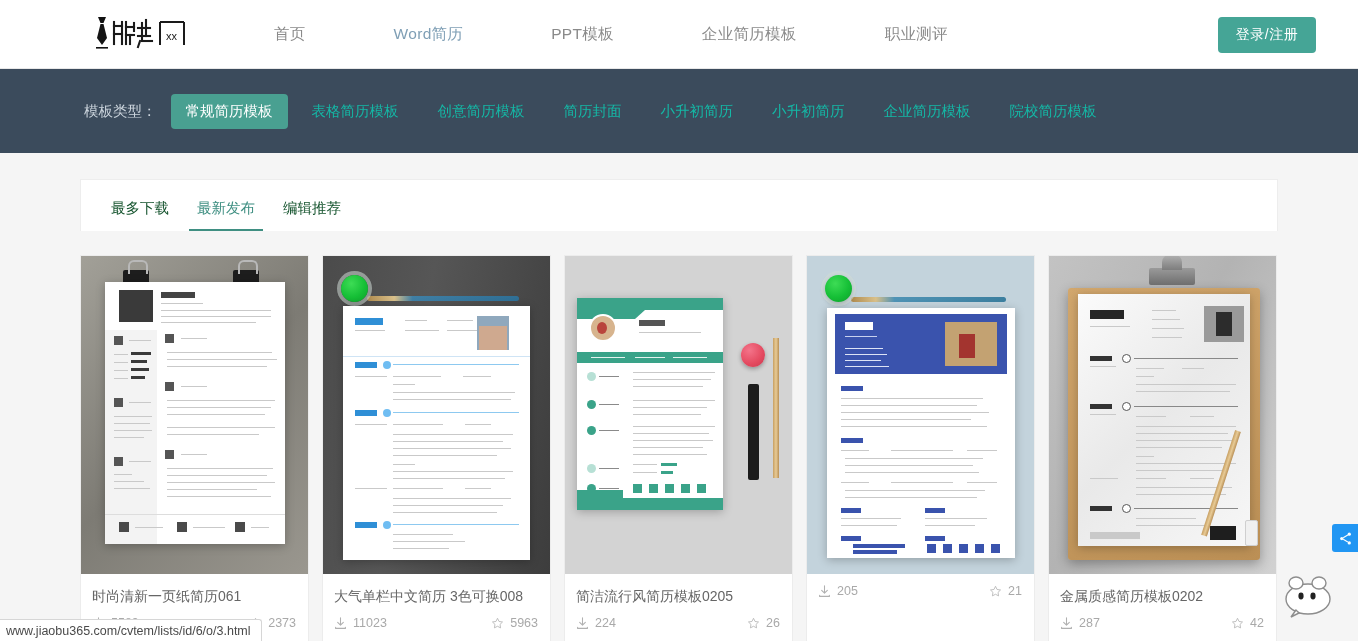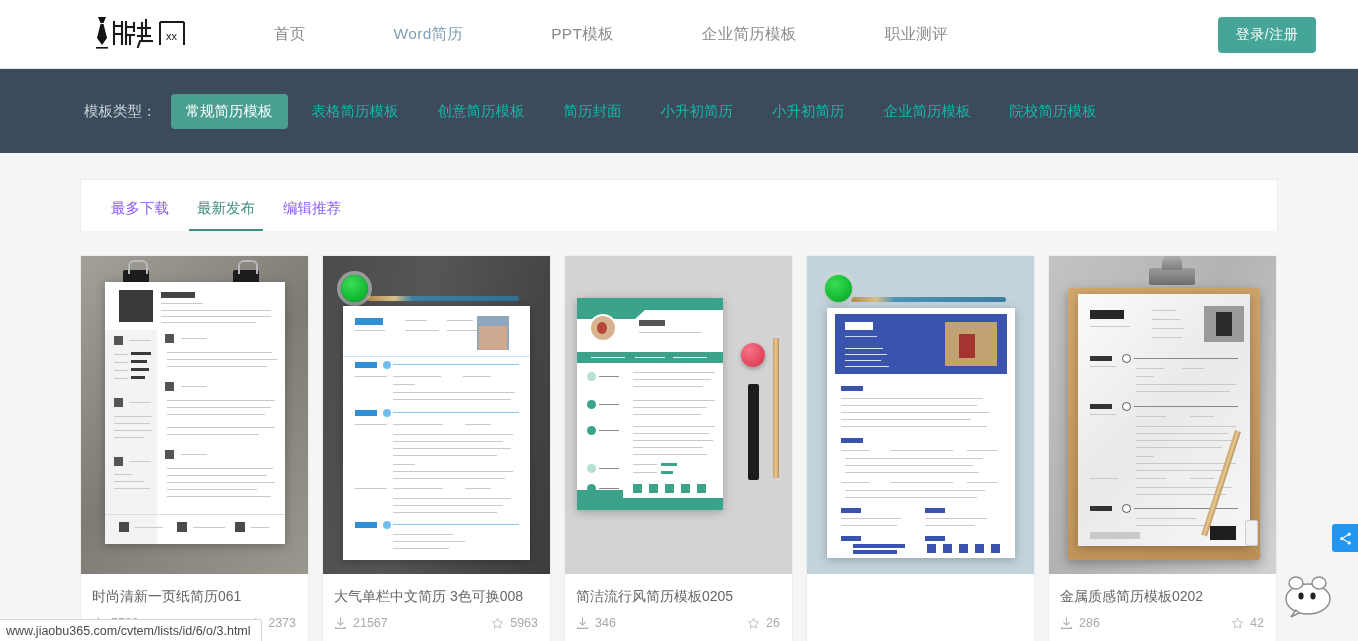--- a/index.html
+++ b/index.html
@@ -50,21 +50,21 @@
 
   
   .content { padding: 0 80px; }
 
   .sortbar {
     background: #ffffff; height: 52px; margin-top: 26px;
     display: flex; align-items: flex-end; padding-left: 16px;
     border: 1px solid #ededed; border-bottom: none;
   }
   .sort-tab {
-    font-size: 14.5px; color: #8b5cf6; padding: 0 14px 13px 14px;
+    font-size: 14.5px; color: #14532d; padding: 0 14px 13px 14px;
     cursor: pointer; position: relative; white-space: nowrap;
   }
   .sort-tab.active { color: #3f8f82; }
   .sort-tab.active::after {
     content: ""; position: absolute; left: 6px; right: 6px; bottom: 0;
     height: 2.5px; background: #3f8f82;
   }
 
   
   .grid { display: flex; margin-top: 24px; }
@@ -368,21 +368,21 @@
             <div class="ln" style="left:50px; top:242px; width:56px;"></div>
           </div>
         </div>
         <div class="card-title">大气单栏中文简历 3色可换008</div>
         <div class="card-stats">
           <div class="stat">
             <svg width="13" height="13" viewBox="0 0 16 16">
               <path d="M8 1v8M4.5 6.5L8 10l3.5-3.5" stroke="#b0b0b0" stroke-width="1.3" fill="none" stroke-linecap="round" stroke-linejoin="round"></path>
               <path d="M2 12.5v1.5h12v-1.5" stroke="#b0b0b0" stroke-width="1.3" fill="none" stroke-linecap="round"></path>
             </svg>
-            <span>21567</span>
+            <span>11023</span>
           </div>
           <div class="stat">
             <svg width="13" height="13" viewBox="0 0 16 16">
               <path d="M8 1.6l1.9 3.9 4.3.6-3.1 3 .7 4.3L8 11.4l-3.8 2 .7-4.3-3.1-3 4.3-.6z" stroke="#b8b8b8" stroke-width="1.1" fill="none" stroke-linejoin="round"></path>
             </svg>
             <span>5963</span>
           </div>
         </div>
       </div>
 
@@ -437,21 +437,21 @@
           <div class="ruler" style="left:183px; top:128px; height:96px;"></div>
           <div class="pencil" style="left:208px; top:82px; height:140px;"></div>
         </div>
         <div class="card-title">简洁流行风简历模板0205</div>
         <div class="card-stats">
           <div class="stat">
             <svg width="13" height="13" viewBox="0 0 16 16">
               <path d="M8 1v8M4.5 6.5L8 10l3.5-3.5" stroke="#b0b0b0" stroke-width="1.3" fill="none" stroke-linecap="round" stroke-linejoin="round"></path>
               <path d="M2 12.5v1.5h12v-1.5" stroke="#b0b0b0" stroke-width="1.3" fill="none" stroke-linecap="round"></path>
             </svg>
-            <span>346</span>
+            <span>224</span>
           </div>
           <div class="stat">
             <svg width="13" height="13" viewBox="0 0 16 16">
               <path d="M8 1.6l1.9 3.9 4.3.6-3.1 3 .7 4.3L8 11.4l-3.8 2 .7-4.3-3.1-3 4.3-.6z" stroke="#b8b8b8" stroke-width="1.1" fill="none" stroke-linejoin="round"></path>
             </svg>
             <span>26</span>
           </div>
         </div>
       </div>
 
@@ -497,20 +497,35 @@
             <div class="blk" style="left:26px; top:236px; width:52px; height:3.5px; background:#3a53ad;"></div>
             <div class="blk" style="left:26px; top:242px; width:44px; height:3.5px; background:#3a53ad;"></div>
             <div class="blk" style="left:98px; top:228px; width:20px; height:5px; background:#3a53ad;"></div>
             <div class="blk" style="left:100px; top:236px; width:9px; height:9px; background:#3a53ad;"></div>
             <div class="blk" style="left:116px; top:236px; width:9px; height:9px; background:#3a53ad;"></div>
             <div class="blk" style="left:132px; top:236px; width:9px; height:9px; background:#3a53ad;"></div>
             <div class="blk" style="left:148px; top:236px; width:9px; height:9px; background:#3a53ad;"></div>
             <div class="blk" style="left:164px; top:236px; width:9px; height:9px; background:#3a53ad;"></div>
           </div>
         </div>
+        <div class="card-stats">
+          <div class="stat">
+            <svg width="13" height="13" viewBox="0 0 16 16">
+              <path d="M8 1v8M4.5 6.5L8 10l3.5-3.5" stroke="#b0b0b0" stroke-width="1.3" fill="none" stroke-linecap="round" stroke-linejoin="round"></path>
+              <path d="M2 12.5v1.5h12v-1.5" stroke="#b0b0b0" stroke-width="1.3" fill="none" stroke-linecap="round"></path>
+            </svg>
+            <span>205</span>
+          </div>
+          <div class="stat">
+            <svg width="13" height="13" viewBox="0 0 16 16">
+              <path d="M8 1.6l1.9 3.9 4.3.6-3.1 3 .7 4.3L8 11.4l-3.8 2 .7-4.3-3.1-3 4.3-.6z" stroke="#b8b8b8" stroke-width="1.1" fill="none" stroke-linejoin="round"></path>
+            </svg>
+            <span>21</span>
+          </div>
+        </div>
       </div>
 
       <div class="card">
         <div class="thumb t5">
           <div class="board" style="left:19px; top:32px; width:192px; height:272px;"></div>
           <div class="bigclip" style="left:100px; top:12px;"></div>
           <div class="paper" style="left:29px; top:38px; width:172px; height:252px; background:linear-gradient(135deg,#fbfbfb 0%,#e9e9e9 48%,#f7f7f7 100%);">
             <div class="blk" style="left:12px; top:16px; width:34px; height:9px; background:#262626;"></div>
             <div class="ln" style="left:12px; top:32px; width:40px;"></div>
             <div class="blk" style="left:126px; top:12px; width:40px; height:36px; background:#9a9a9a;"></div>
@@ -557,21 +572,21 @@
           <div class="pencil" style="left:186px; top:175px; height:110px; transform:rotate(18deg); transform-origin:top center;"></div>
           <div class="blk" style="left:196px; top:264px; width:13px; height:26px; background:#f0f0f0; border:1px solid #cfcfcf; border-radius:2px;"></div>
         </div>
         <div class="card-title">金属质感简历模板0202</div>
         <div class="card-stats">
           <div class="stat">
             <svg width="13" height="13" viewBox="0 0 16 16">
               <path d="M8 1v8M4.5 6.5L8 10l3.5-3.5" stroke="#b0b0b0" stroke-width="1.3" fill="none" stroke-linecap="round" stroke-linejoin="round"></path>
               <path d="M2 12.5v1.5h12v-1.5" stroke="#b0b0b0" stroke-width="1.3" fill="none" stroke-linecap="round"></path>
             </svg>
-            <span>286</span>
+            <span>287</span>
           </div>
           <div class="stat">
             <svg width="13" height="13" viewBox="0 0 16 16">
               <path d="M8 1.6l1.9 3.9 4.3.6-3.1 3 .7 4.3L8 11.4l-3.8 2 .7-4.3-3.1-3 4.3-.6z" stroke="#b8b8b8" stroke-width="1.1" fill="none" stroke-linejoin="round"></path>
             </svg>
             <span>42</span>
           </div>
         </div>
       </div>
 

